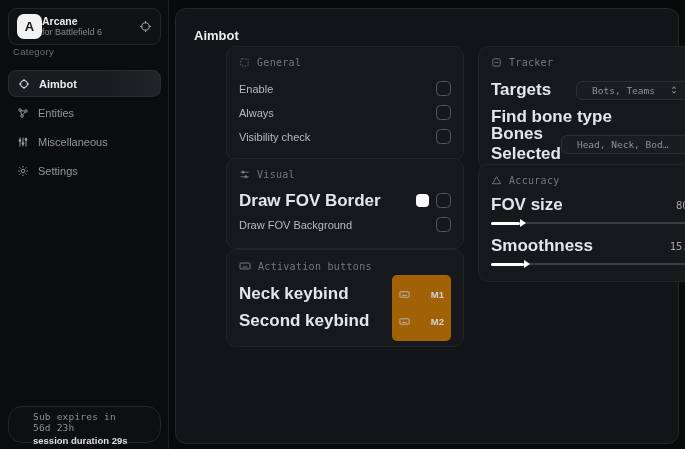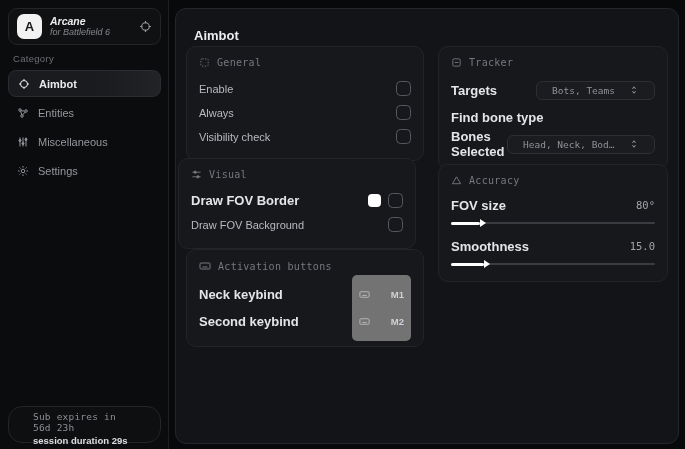--- a/index.html
+++ b/index.html
@@ -8,62 +8,62 @@
   .mono { font-family:"DejaVu Sans Mono", monospace; }
 
   
   .sidebar { position:absolute; left:0; top:0; width:169px; height:449px;
              background:#0b0c0d; border-right:1px solid #1e1f23; }
   .side-header { position:absolute; left:8px; top:8px; width:153px; height:37px;
                  background:#101113; border:1px solid #242529; border-radius:9px;
                  display:flex; align-items:center; padding:0 8px; }
   .logo { width:25px; height:25px; border-radius:7px; background:#f2f2f2; color:#17181a;
           font-weight:bold; font-size:13px; display:flex; align-items:center; justify-content:center; }
-  .side-header .titles { margin-left:8px; flex:1;font-style:italic; }
+  .side-header .titles { flex:1; }
   .app-name { font-size:10.5px; font-weight:bold; color:#ececee; line-height:12px; }
   .app-sub  { font-size:9px; color:#84878d; line-height:11px; }
   .hdr-icon { color:#9a9da3; display:flex; }
 
-  .category-label { position:absolute; left:13px; top:53px; font-size:9.5px; color:#6c6f76; letter-spacing:.3px; }
+  .category-label { position:absolute; left:13px; top:46px; font-size:9.5px; color:#6c6f76; letter-spacing:.3px; }
 
   .nav { position:absolute; left:8px; top:70px; width:153px; }
   .nav-item { height:27px; display:flex; align-items:center; gap:9px; padding:0 9px;
               margin-bottom:2px; border-radius:8px; color:#94979d; font-size:11px; cursor:pointer; }
   .nav-item .nicon { display:flex; color:inherit; }
   .nav-item.active { background:linear-gradient(90deg,#1a1b1e 60%, #222327);
                      border:1px solid #2b2c31; color:#e9eaec; font-weight:bold; }
 
   .sub-box { position:absolute; left:8px; top:406px; width:153px; height:37px;
              background:#0e0f11; border:1px solid #242529; border-radius:14px;
              padding:4px 24px; }
   .sub-line1 { font-size:9.5px; color:#8c8f95; letter-spacing:.2px; }
   .sub-line2 { font-size:9.5px; color:#dcdde0; font-weight:bold; margin-top:2px; }
 
   
   .main { position:absolute; left:175px; top:8px; width:504px; height:436px;
           background:#131417; border:1px solid #25262b; border-radius:11px; }
   .page-title { position:absolute; left:18px; top:19px; font-size:13px; font-weight:bold; color:#ededef; }
 
   .card { position:absolute; background:#17181b; border:1px solid #232428; border-radius:10px;
-          padding:10px 12px 12px 12px; }
+          padding:10px 12px 12px 12px;margin-left:40px; }
   .card-title { display:flex; align-items:center; gap:7px; font-size:10px; color:#75787f;
                 letter-spacing:.3px; margin-bottom:9px; }
   .card-title .cicon { display:flex; color:#75787f; }
 
   .row { display:flex; align-items:center; justify-content:space-between; height:23px; }
   .row + .row { margin-top:1px; }
   .row-label { font-size:11px; color:#b7bac0; }
-  .row-label.bright { color:#e4e5e8; font-weight:bold; font-size:13px; }
+  .row-label.bright { color:#e4e5e8; font-weight:bold; font-size:17px; }
 
   .checkbox { width:15px; height:15px; border:1.5px solid #55585e; border-radius:4.5px;
               background:transparent; cursor:pointer; }
   .swatch { width:13px; height:13px; border-radius:4px; margin-right:7px; cursor:pointer; }
   .row-right { display:flex; align-items:center; }
 
-  .keybtn { display:flex; align-items:center; gap:21px; background:#737373; border-radius:5px;
+  .keybtn { display:flex; align-items:center; gap:21px; background:#a16207; border-radius:5px;
             padding:14px 7px; font-size:9.5px; color:#cfd1d5; font-weight:bold; cursor:pointer; }
   .keybtn .kicon { display:flex; color:#b9bbc0; }
 
   .dropdown { display:flex; align-items:flex-start; gap:14px; background:#1b1c20; border:1px solid #2e2f34;
               border-radius:6px; padding:3px 15px; font-size:9.5px; color:#8e9197; cursor:pointer;
               max-width:148px; white-space:nowrap; }
   .dropdown .dicon { display:flex; color:#83868c; flex:none; }
 
   .slider-group { margin-bottom:9px; }
   .slider-group .row { height:20px; }
@@ -164,21 +164,21 @@
     <div class="row">
       <span class="row-label">Always</span>
       <span class="checkbox"></span>
     </div>
     <div class="row">
       <span class="row-label">Visibility check</span>
       <span class="checkbox"></span>
     </div>
   </div>
 
-  <div class="card" style="left:2px; top:149px; width:238px;">
+  <div class="card" style="left:10px; top:149px; width:238px;">
     <div class="card-title mono">
       <span class="cicon">
         <svg width="11" height="11" viewBox="0 0 24 24" fill="none" stroke="currentColor" stroke-width="2">
           <path d="M3 7h18M3 17h18"></path>
           <circle cx="9" cy="7" r="2.5" fill="currentColor"></circle>
             <circle cx="15" cy="17" r="2.5" fill="currentColor"></circle>
         </svg>
       </span>
       <span>Visual</span>
     </div>

